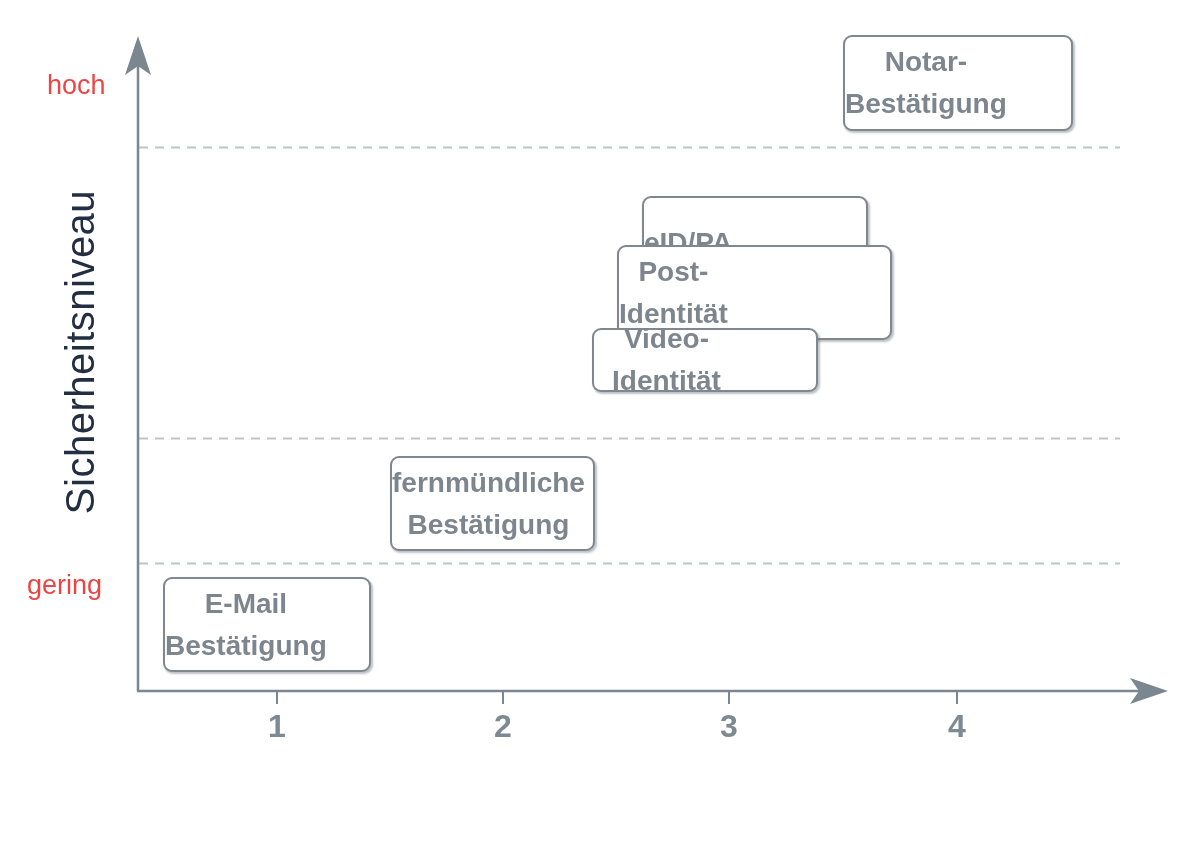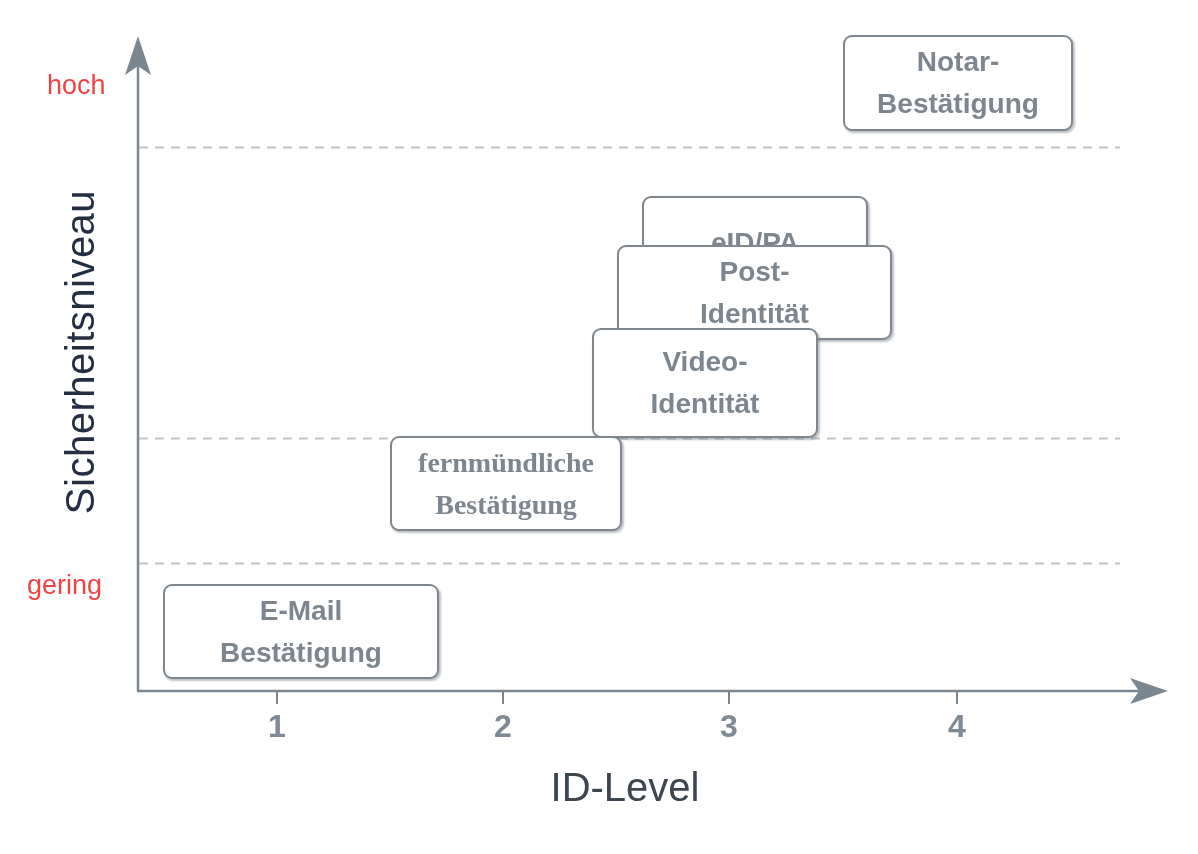--- a/index.html
+++ b/index.html
@@ -61,33 +61,33 @@
   
   .mbox {
     position: absolute;
     box-sizing: border-box;
     background: #ffffff;
     border: 2px solid #80878f;
     border-radius: 9px;
     box-shadow: 1.5px 2px 2px rgba(110, 120, 130, 0.45);
     display: flex;
     align-items: center;
-    justify-content: center;
+    justify-content: flex-start;
     text-align: center;
   }
   .mbox-label {
     font-size: 28px;
     font-weight: bold;
     line-height: 1.5;
     color: #7d868e;
     white-space: pre-line;
   }
-  .box-email { left: 163px; top: 577px; width: 276px; height: 95px; z-index: 4; margin-top: 7px; }
-  .box-fern  { left: 390px; top: 436px; width: 232px; height: 95px; z-index: 4; font-family: Liberation Serif, serif; }
-  .box-video { left: 592px; top: 328px; width: 226px; height: 110px; z-index: 3; }
+  .box-email { left: 163px; top: 577px; width: 208px; height: 95px; z-index: 4; }
+  .box-fern  { left: 390px; top: 456px; width: 205px; height: 95px; z-index: 4; }
+  .box-video { left: 592px; top: 328px; width: 226px; height: 64px; z-index: 3; padding-left: 18px; }
   .box-post  { left: 617px; top: 245px; width: 275px; height: 95px; z-index: 2; }
   .box-eid   { left: 642px; top: 163px; width: 226px; height: 93px; z-index: 1; margin-top: 33px; }
   .box-notar { left: 843px; top: 35px;  width: 230px; height: 96px; z-index: 4; }
 </style>
 </head>
 <body>
 
 <div class="stage">
 
   <svg class="axes-layer" viewBox="0 0 1198 854" xmlns="http://www.w3.org/2000/svg">
@@ -102,21 +102,20 @@
     <line x1="137" y1="691" x2="1142" y2="691" stroke="#7a8791" stroke-width="2.5"></line>
     <polygon points="1168,691 1130,678 1139,691 1130,704" fill="#7a8791"></polygon>
 
     <line x1="277" y1="691" x2="277" y2="704" stroke="#7a8791" stroke-width="2"></line>
     <line x1="503" y1="691" x2="503" y2="704" stroke="#7a8791" stroke-width="2"></line>
     <line x1="729" y1="691" x2="729" y2="704" stroke="#7a8791" stroke-width="2"></line>
     <line x1="957" y1="691" x2="957" y2="704" stroke="#7a8791" stroke-width="2"></line>
   </svg>
 
   <div class="y-title">Sicherheitsniveau</div>
-  <div class="x-title">ID-Level</div>
   <div class="endpoint-label endpoint-high">hoch</div>
   <div class="endpoint-label endpoint-low">gering</div>
 
   <span class="tick-label tl-1">1</span>
   <span class="tick-label tl-2">2</span>
   <span class="tick-label tl-3">3</span>
   <span class="tick-label tl-4">4</span>
 
   <div class="mbox box-email">
     <span class="mbox-label">E-Mail

